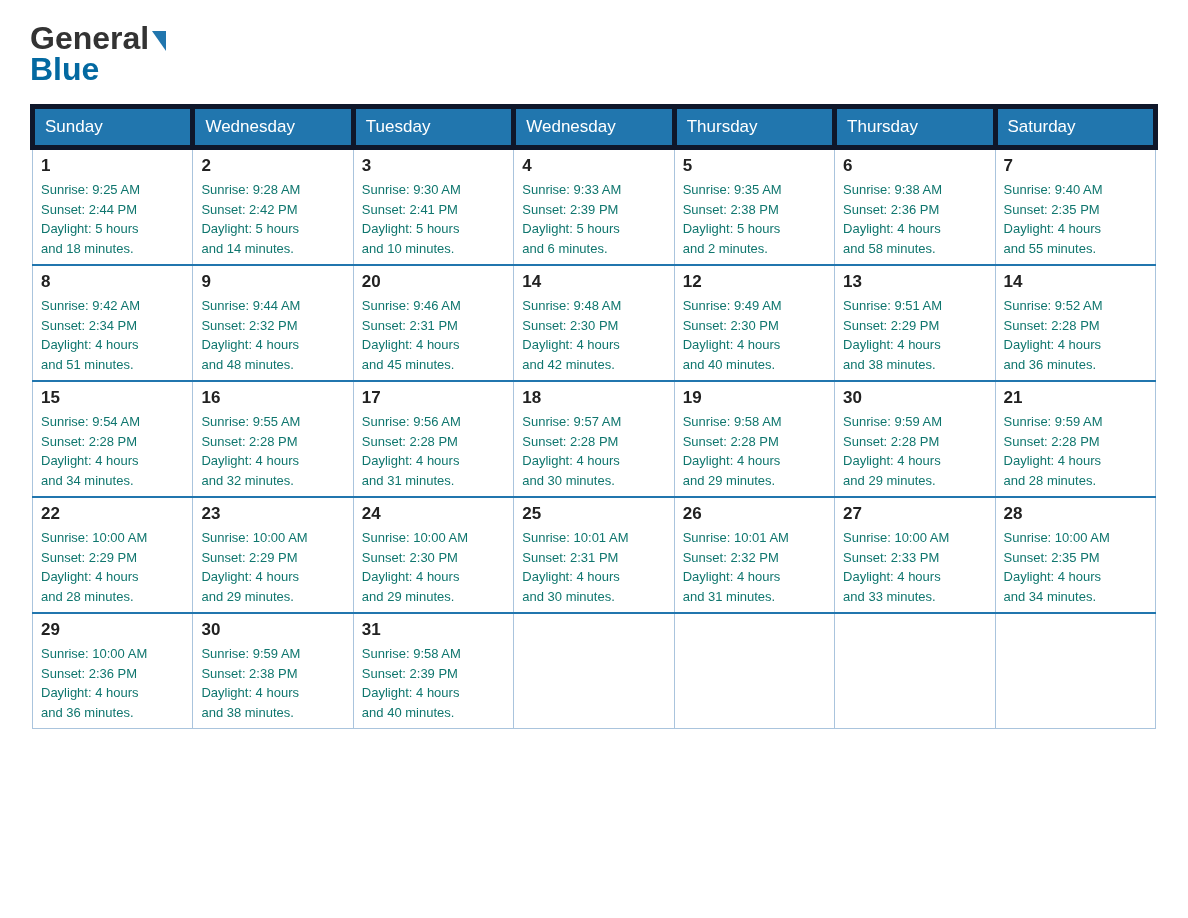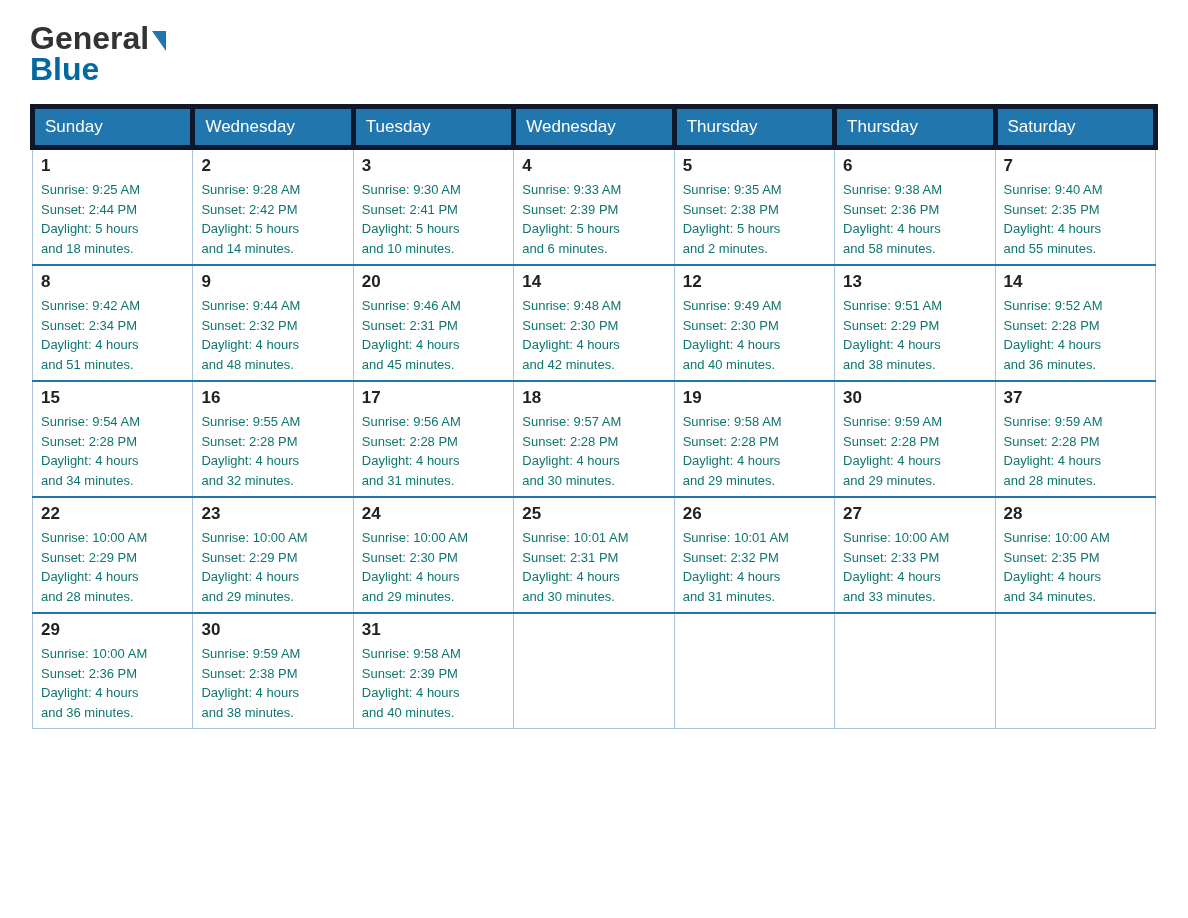--- a/index.html
+++ b/index.html
@@ -227,21 +227,21 @@
           Sunrise: 9:58 AM<br>Sunset: 2:28 PM<br>Daylight: 4 hours<br>and 29 minutes.
         </div>
       </td>
         <td>
         <div class="day-number">30</div>
         <div class="day-info">
           Sunrise: 9:59 AM<br>Sunset: 2:28 PM<br>Daylight: 4 hours<br>and 29 minutes.
         </div>
       </td>
         <td>
-        <div class="day-number">37</div>
+        <div class="day-number">21</div>
         <div class="day-info">
           Sunrise: 9:59 AM<br>Sunset: 2:28 PM<br>Daylight: 4 hours<br>and 28 minutes.
         </div>
       </td>
       </tr>
       <tr class="week-row">
         <td>
         <div class="day-number">22</div>
         <div class="day-info">
           Sunrise: 10:00 AM<br>Sunset: 2:29 PM<br>Daylight: 4 hours<br>and 28 minutes.

